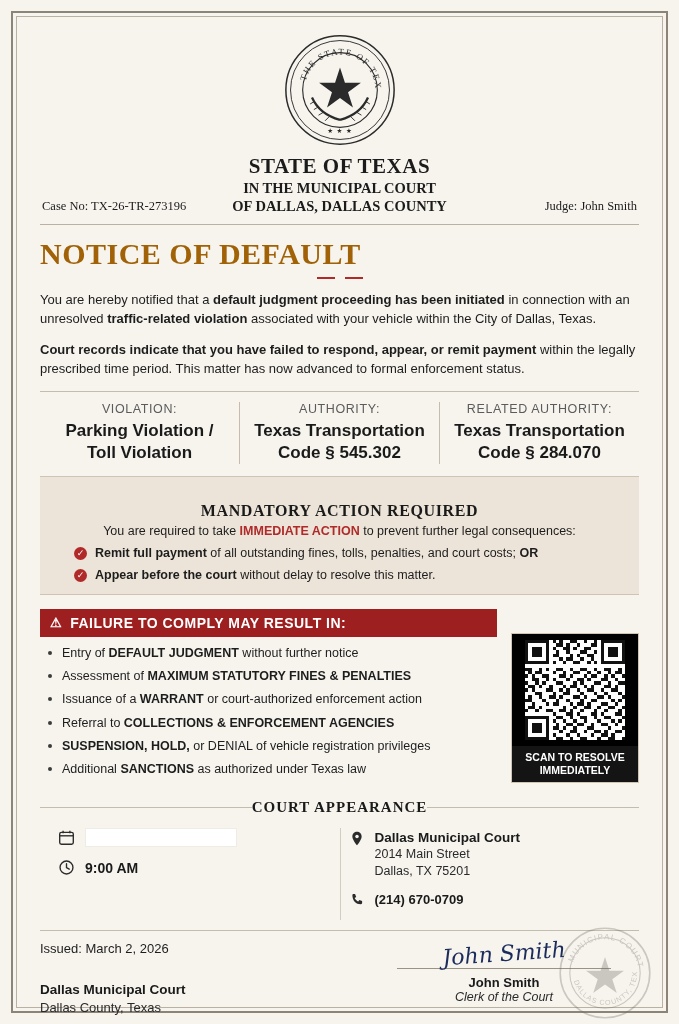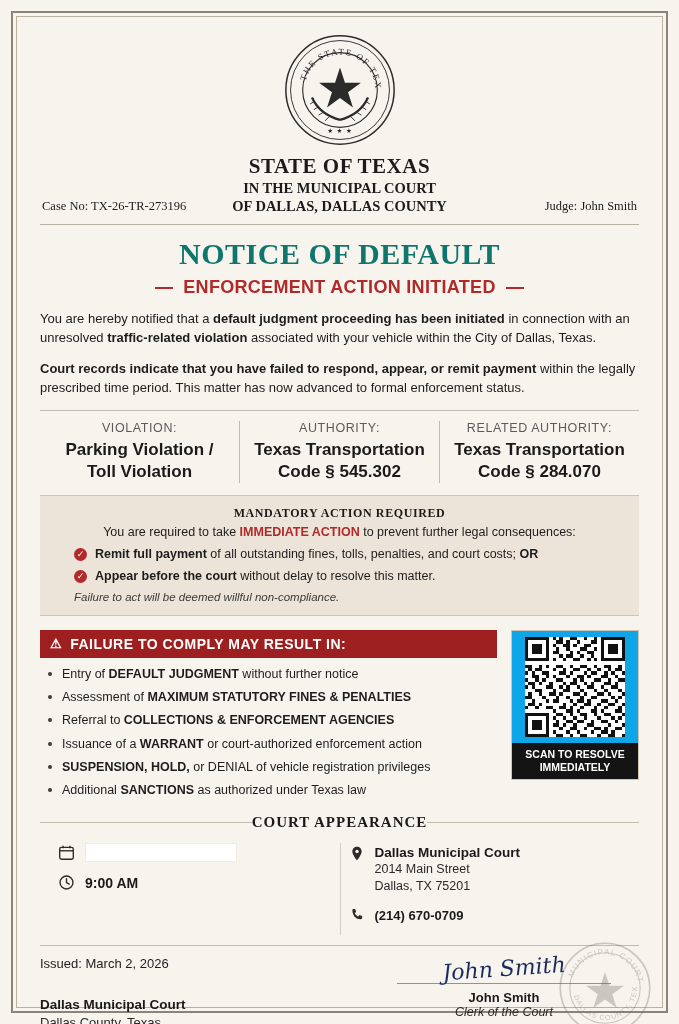--- a/index.html
+++ b/index.html
@@ -80,25 +80,24 @@
   .meta-row .case-no { white-space: nowrap; }
   .meta-row .judge { white-space: nowrap; }
 
   .rule {
     border: 0;
     border-top: 1px solid #b9b1a3;
     margin: 10px 0 0 0;
   }
 
   .notice-title {
-    text-align: center;
     font-size: 30px;
     font-weight: bold;
     letter-spacing: 0.5px;
-    color: #0f766e;
+    color: #a16207;
     margin-top: 12px;
   }
   .enf-line {
     display: flex;
     align-items: center;
     justify-content: center;
     gap: 10px;
     margin-top: 6px;
   }
   .enf-line .dash {
@@ -160,25 +159,26 @@
   
   .mandatory {
     margin-top: 12px;
     background: #ece4d8;
     border-top: 1px solid #cfc4b2;
     border-bottom: 1px solid #cfc4b2;
     padding: 10px 16px 12px 16px;
   }
   .mandatory-title {
     text-align: center;
-    font-size: 12px;
+    font-size: 16px;
     font-weight: bold;
     letter-spacing: 0.6px;
     color: #1a1a1a;
     font-family: "Liberation Serif", serif;
+    margin-top: 15px;
   }
   .mandatory-sub {
     text-align: center;
     font-size: 12.5px;
     color: #1d1d1d;
     margin-top: 4px;
     font-family: "Liberation Sans", sans-serif;
   }
   .mandatory-sub .red { color: #b02a2a; font-weight: bold; }
   .m-item {
@@ -257,24 +257,25 @@
     background: #3b3b3b;
     border-radius: 50%;
   }
   .fail-list b { font-weight: bold; }
 
   
   .qr-box {
     width: 128px;
     flex: none;
     border: 1px solid #cfc4b2;
-    background: #0ea5e9;
+    background: #000000;
     padding: 6px 6px 0 6px;
     box-sizing: border-box;
     height: fit-content;
+    margin-top: 24px;
   }
   .qr-img { width: 114px; height: 100px; display:block; }
   .qr-caption {
     background: #141414;
     color: #fff;
     font-size: 10.5px;
     font-weight: bold;
     text-align: center;
     line-height: 1.25;
     padding: 5px 2px;
@@ -451,21 +452,20 @@
     <div class="meta-row">
       <span class="case-no">Case No: TX-26-TR-273196</span>
       <span class="judge">Judge: John Smith</span>
     </div>
 
     <hr class="rule">
 
     <div class="notice-title">NOTICE OF DEFAULT</div>
     <div class="enf-line">
       <span class="dash"></span>
-      <span class="enf-text">ENFORCEMENT ACTION INITIATED</span>
       <span class="dash"></span>
     </div>
 
     <div class="para">
       <span>You are hereby notified that a </span><b>default judgment</b><b> proceeding has been initiated</b><span> in connection with an unresolved </span><b>traffic-related violation</b><span> associated with your vehicle within the City of Dallas, Texas.</span>
     </div>
 
     <div class="para">
       <b>Court records indicate that you </b><b>have failed to respond, appear, or remit payment</b><span> within the legally prescribed time period. This matter has now advanced to formal enforcement status.</span>
     </div>
@@ -499,34 +499,33 @@
       <div class="m-item">
         <span class="check">✓</span>
         <span><b>Remit full payment</b><span> of all outstanding fines, tolls, penalties, and court costs; </span><b>OR</b></span>
       </div>
 
       <div class="m-item">
         <span class="check">✓</span>
         <span><b>Appear before the court</b><span> without delay to resolve this matter.</span></span>
       </div>
 
-      <div class="m-note">Failure to act will be deemed willful non-compliance.</div>
     </div>
 
     <div class="fail-wrap">
       <div class="fail-left">
         <div class="fail-header">
           <span class="warn-tri">⚠</span>
           <span>FAILURE TO COMPLY MAY RESULT IN:</span>
         </div>
         <ul class="fail-list">
           <li><span>Entry of </span><b>DEFAULT JUDGMENT</b><span> without further notice</span></li>
           <li><span>Assessment of </span><b>MAXIMUM STATUTORY FINES &amp; PENALTIES</b><span></span></li>
+          <li><span>Issuance of a </span><b>WARRANT</b><span> or court-authorized enforcement action</span></li>
           <li><span>Referral to </span><b>COLLECTIONS &amp; ENFORCEMENT AGENCIES</b><span></span></li>
-          <li><span>Issuance of a </span><b>WARRANT</b><span> or court-authorized enforcement action</span></li>
           <li><span></span><b>SUSPENSION, HOLD,</b><span> or DENIAL of vehicle registration privileges</span></li>
           <li><span>Additional </span><b>SANCTIONS</b><span> as authorized under Texas law</span></li>
         </ul>
       </div>
 
       <div class="qr-box">
         <svg class="qr-img" viewBox="0 0 29 29" shape-rendering="crispEdges">
           <rect width="29" height="29" fill="#ffffff"></rect>
           <g fill="#111111">
             <rect x="0" y="0" width="7" height="1"></rect>

